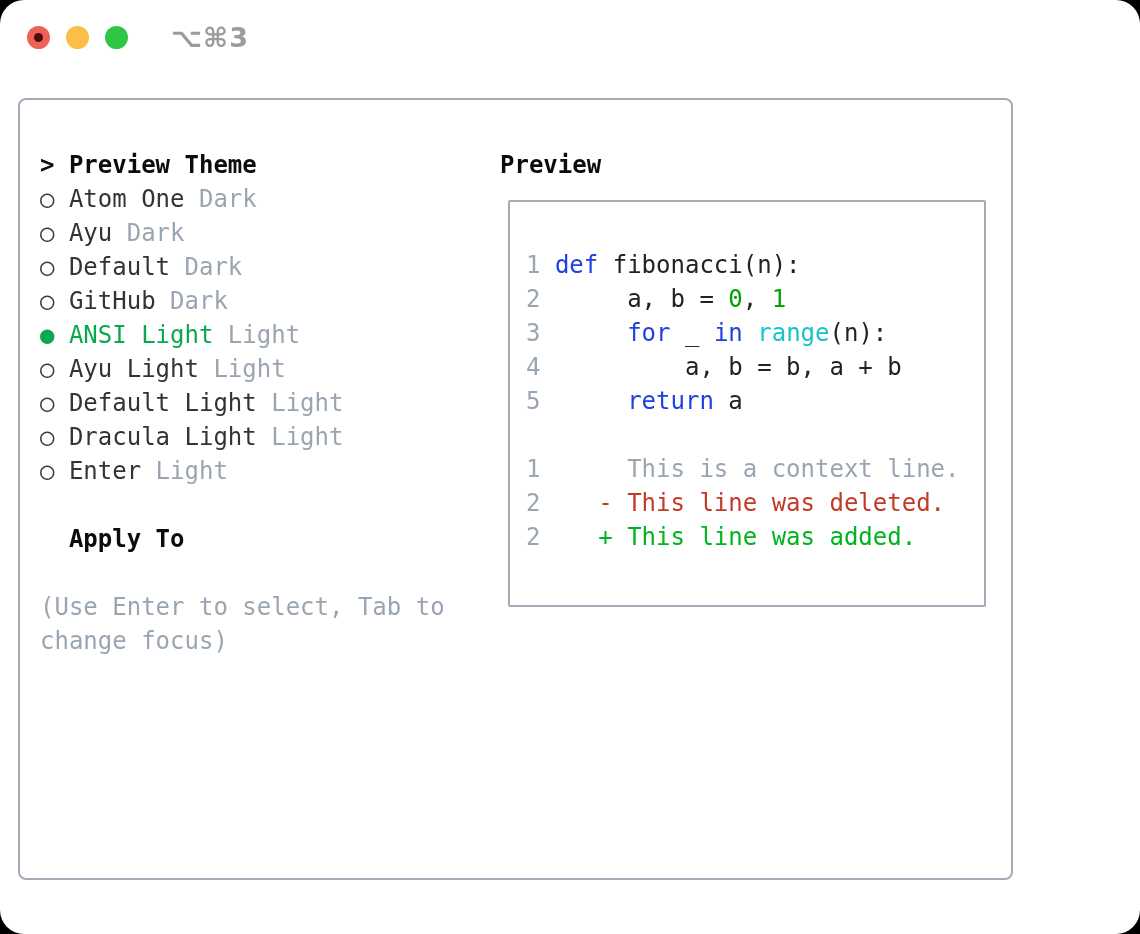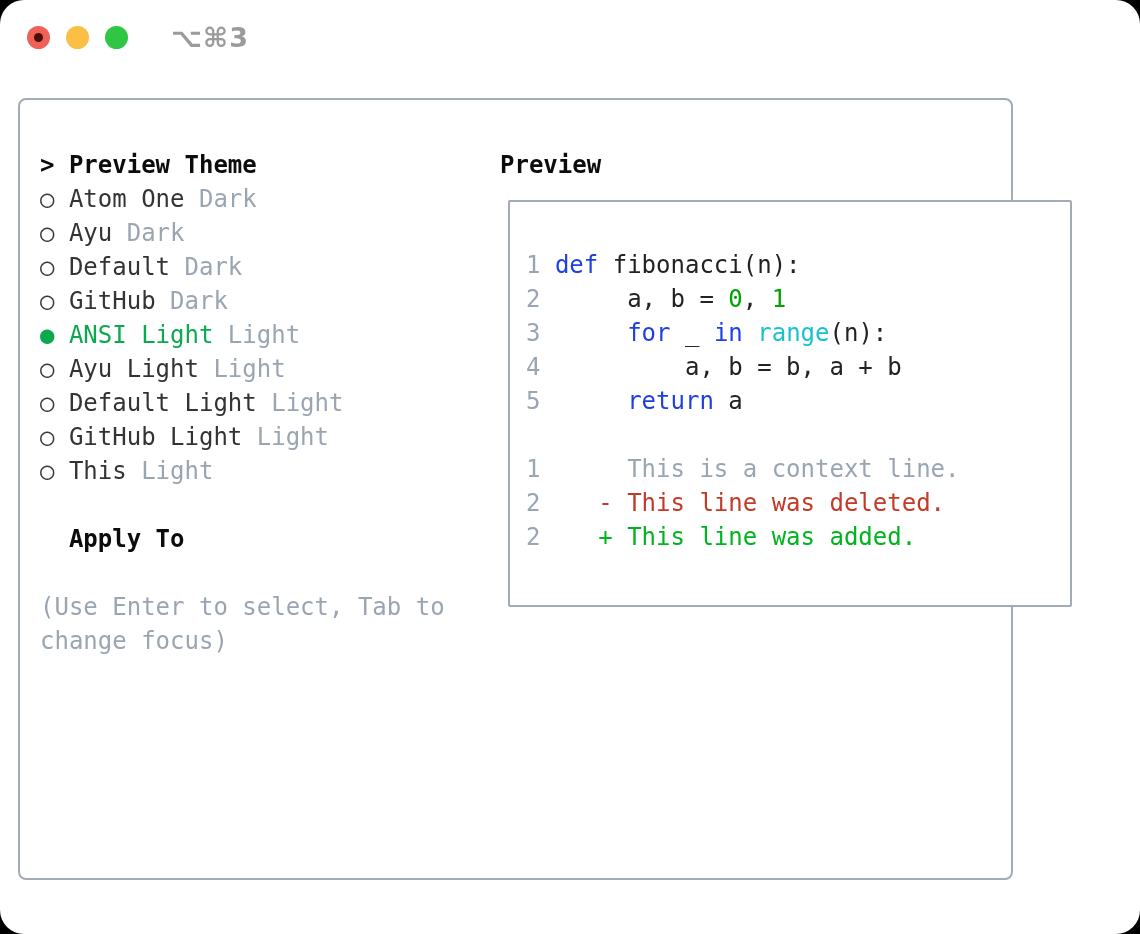--- a/index.html
+++ b/index.html
@@ -49,21 +49,21 @@
   .opt-name { color: #333; }
   .opt-name.sel { color: var(--green, #0ba94e); }
   .variant { color: var(--gray, #9aa5b2); }
   .indent2 { padding-left: 2ch; }
   .help { color: var(--gray, #9aa5b2); }
   .blank { height: 34px; }
   
   .preview-label { position: absolute; left: 480px; top: 48px; }
   .preview-box {
     position: absolute; left: 488px; top: 100px;
-    width: 564px; height: 407px;
+    width: 478px; height: 407px;
     border: 2px solid #a3abb6; border-radius: 2px;
     box-sizing: border-box; background: #fff;
     padding: 46px 16px 0 16px; overflow: hidden;
   }
   .pline { margin: 0; font: inherit; white-space: pre; line-height: 34px; font-size: 24px; }
   .ln { color: var(--gray, #9aa5b2); }
   .seg-plain   { color: #222; }
   .seg-keyword { color: var(--blue, #1e3fe2); }
   .seg-builtin { color: var(--cyan, #16c2ce); }
   .seg-number  { color: var(--code-green, #00a300); }
@@ -90,22 +90,22 @@
     <div class="col-left">
       <div class="line hdr"><span class="caret">&gt;</span><span>Preview Theme</span></div>
       <div id="theme-list">
           <div class="line"><span class="marker unsel">○</span><span class="opt-name">Atom One</span><span class="variant"> Dark</span></div>
           <div class="line"><span class="marker unsel">○</span><span class="opt-name">Ayu</span><span class="variant"> Dark</span></div>
           <div class="line"><span class="marker unsel">○</span><span class="opt-name">Default</span><span class="variant"> Dark</span></div>
           <div class="line"><span class="marker unsel">○</span><span class="opt-name">GitHub</span><span class="variant"> Dark</span></div>
           <div class="line"><span class="marker sel">●</span><span class="opt-name sel">ANSI Light</span><span class="variant"> Light</span></div>
           <div class="line"><span class="marker unsel">○</span><span class="opt-name">Ayu Light</span><span class="variant"> Light</span></div>
           <div class="line"><span class="marker unsel">○</span><span class="opt-name">Default Light</span><span class="variant"> Light</span></div>
-          <div class="line"><span class="marker unsel">○</span><span class="opt-name">GitHub Light</span><span class="variant"> Light</span></div>
-          <div class="line"><span class="marker unsel">○</span><span class="opt-name">This</span><span class="variant"> Light</span></div>
+          <div class="line"><span class="marker unsel">○</span><span class="opt-name">Dracula Light</span><span class="variant"> Light</span></div>
+          <div class="line"><span class="marker unsel">○</span><span class="opt-name">Enter</span><span class="variant"> Light</span></div>
         </div>
       <div class="blank"></div>
       <div class="line hdr indent2">Apply To</div>
       <div class="blank"></div>
       <div class="line help">(Use Enter to select, Tab to</div>
       <div class="line help">change focus)</div>
     </div>
 
     <div class="line hdr preview-label">Preview</div>
 

